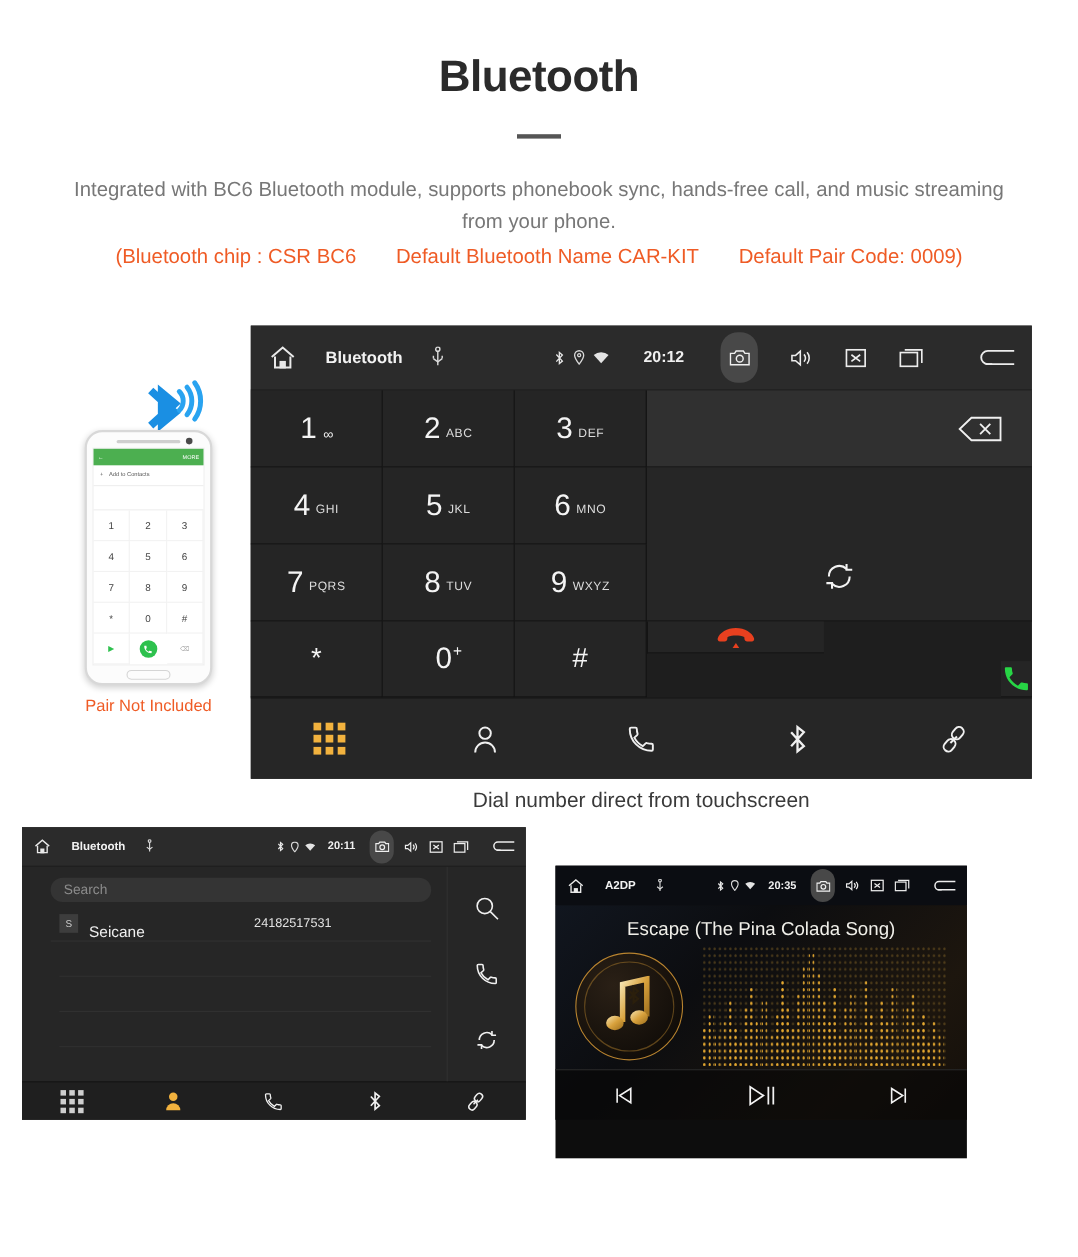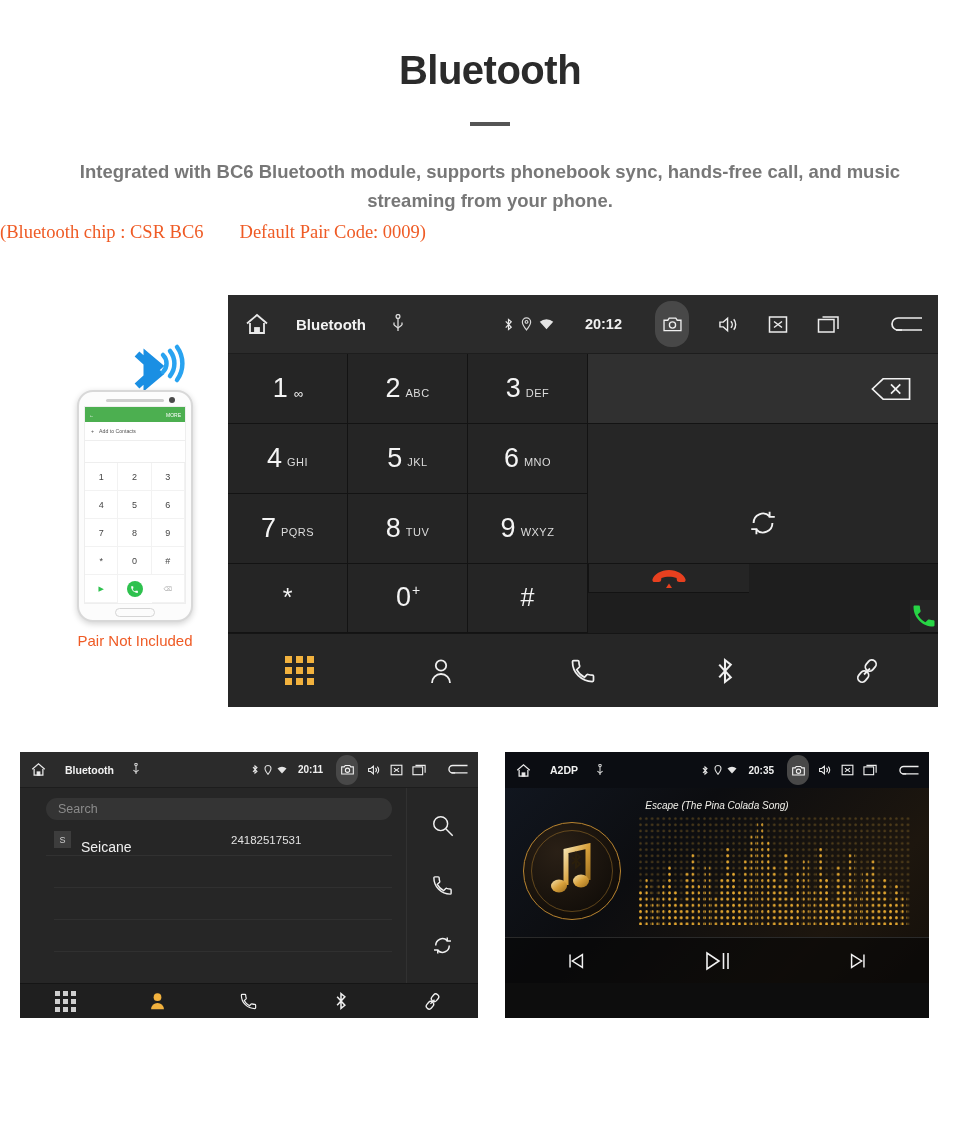--- a/index.html
+++ b/index.html
@@ -27,30 +27,29 @@
     background: #555;
     margin: 30px auto 0 auto;
   }
   .subtitle {
     text-align: center;
     color: #777;
     font-size: 18.5px;
     line-height: 1.55;
     margin-top: 32px;
     padding: 0 55px;
-    font-weight: bold;
   }
   .spec-line {
     text-align: center;
     color: #ef5b25;
     font-size: 18.5px;
     margin-top: 7px;
     display: flex;
+    justify-content: center;
     gap: 36px;
-    font-family: Liberation Serif, serif;
   }
 
   
   .hero-row { position: relative; height: 420px; }
 
   .dialer-shot {
     position: absolute;
     left: 228px; top: 0px;
     width: 710px; height: 412px;
     background: #262626;
@@ -170,21 +169,21 @@
 
   .hero-caption {
     position: absolute; left: 228px; top: 422px; width: 710px;
     text-align: center; font-size: 19px; color: #3a3a3a;
   }
 
   
   .bottom-row { position: absolute; left: 0; top: 752px; width: 980px; }
   .shot { position: absolute; top: 0; }
   .shot.left  { left: 20px;  width: 458px; height: 266px; background:#262626; }
-  .shot.right { left: 505px; width: 424px; height: 266px; background:#0d0d0d; }
+  .shot.right { left: 505px; width: 374px; height: 266px; background:#0d0d0d;margin-top:35px; }
 
   .sb-sm { height: 36px; padding: 0 9px 0 10px; gap:0; }
   .sb-sm .sb-left { gap: 18px; }
   .sb-sm .sb-title { font-size: 10.5px; }
   .sb-sm .sb-right { gap: 9px; }
   .sb-sm .sb-clock { font-size: 10px; }
   .sb-sm .tiny-icons { gap: 5px; }
   .sb-sm .cam-wrap { width:22px; height:30px; border-radius:11px; }
 
   
@@ -216,21 +215,21 @@
     display:flex; align-items:center; }
   .botnav-sm > div { flex:1; display:flex; align-items:center; justify-content:center;}
 
   
   .music-body {
     height: 195px;
     background: linear-gradient(135deg, #11161f 0%, #0c0d10 35%, #1d160e 75%, #140f0a 100%);
     position:relative;
     display:flex; flex-direction:column; align-items:center;
   }
-  .song-title { color:#f0efe9; font-size:10px; margin-top: 12px; font-style: italic; }
+  .song-title { color:#f0efe9; font-size:17px; margin-top: 12px; }
   .music-stage { display:flex; align-items:center; width:100%; padding: 6px 18px 0 18px; gap: 18px;}
   .disc {
     width: 98px; height: 98px; border-radius:50%;
     border: 1.5px solid #b9842f;
     display:flex; align-items:center; justify-content:center;
     flex: 0 0 auto;
     background: radial-gradient(circle at 35% 30%, #2a2016 0%, #100c08 80%);
     position: relative;
   }
   .disc:after{
@@ -247,20 +246,21 @@
   .music-controls > div { flex:1; display:flex; align-items:center; justify-content:center;}
 </style>
 </head>
 <body>
 
 <div class="page-title">Bluetooth</div>
 <div class="title-divider"></div>
 <div class="subtitle">Integrated with BC6 Bluetooth module, supports phonebook sync, hands-free call, and music streaming from your phone.</div>
 <div class="spec-line">
   <span>(Bluetooth chip : CSR BC6</span>
+  <span>Default Bluetooth Name CAR-KIT</span>
   <span>Default Pair Code: 0009)</span>
 </div>
 
 <div class="hero-row" style="margin-top:52px;">
 
   <div class="phone-block">
     <span class="bt-wave">
       <svg width="66" height="58" viewBox="0 0 66 58">
         <path d="M14 44 L36 24 L24 14 L24 42 L36 32 L14 12" fill="none" stroke="#1a8fe3" stroke-width="7" stroke-linejoin="miter"></path>
         <path d="M40 30 a12 12 0 0 0 0 -17" fill="none" stroke="#29a3f0" stroke-width="4.5" stroke-linecap="round"></path>
@@ -517,20 +517,21 @@
           <svg width="28" height="28" viewBox="0 0 28 28" fill="none" stroke="#efefef" stroke-width="1.8">
             <rect x="13.5" y="2.5" width="8.5" height="12" rx="4.2" transform="rotate(40 17.7 8.5)"></rect>
             <rect x="6" y="13.5" width="8.5" height="12" rx="4.2" transform="rotate(40 10.2 19.5)"></rect>
             <path d="M11 17.5 L17 11.5"></path>
           </svg>
         </span>
       </div>
     </div>
   </div>
 
+  <div class="hero-caption">Dial number direct from touchscreen</div>
 </div>
 
 <div class="bottom-row">
 
   <div class="shot left">
     <div class="statusbar sb-sm">
       <div class="sb-left">
         <span>
           <svg width="17" height="15" viewBox="0 0 26 24" fill="none" stroke="#e9e9e9" stroke-width="2">
             <path d="M3 11.5 L13 3 L23 11.5"></path>

